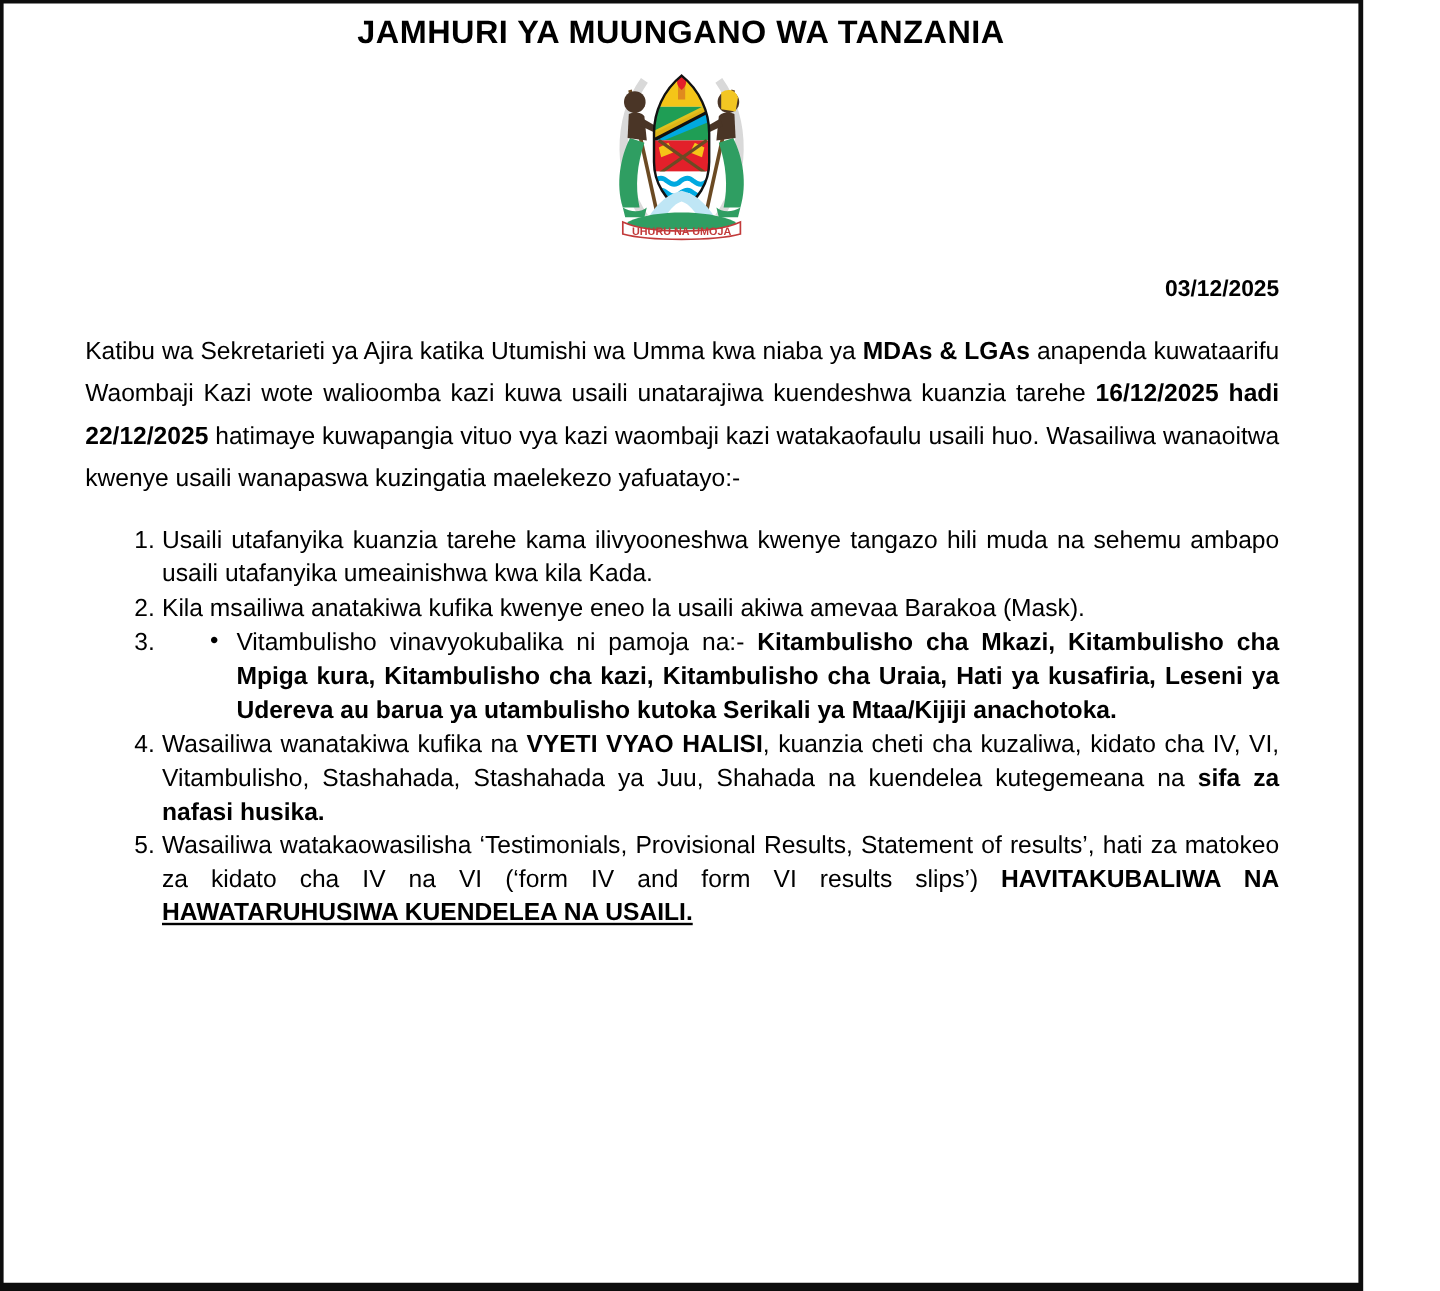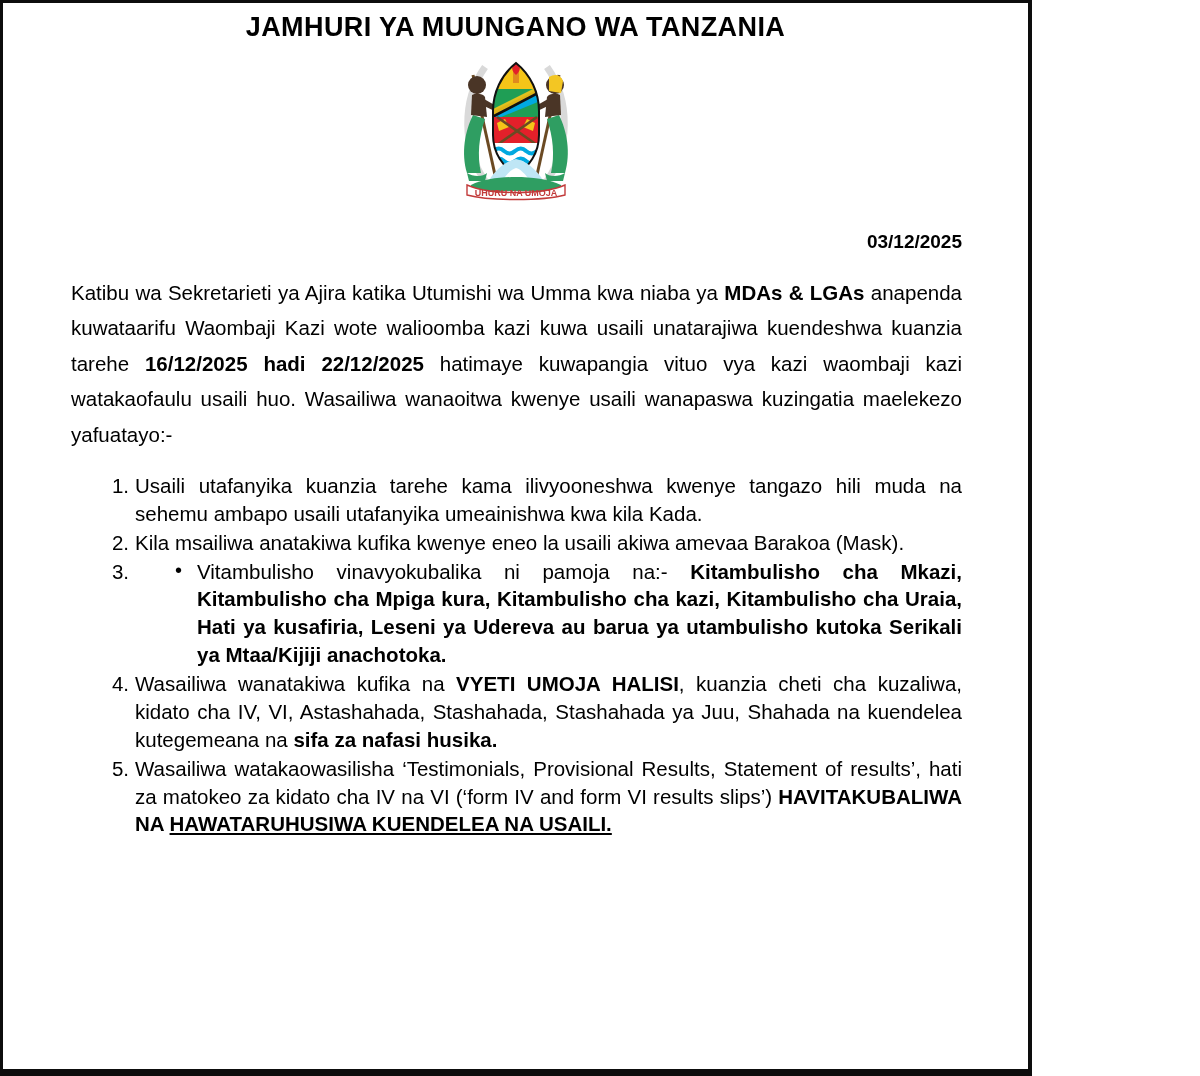--- a/index.html
+++ b/index.html
@@ -6,21 +6,21 @@
     margin: 0;
     padding: 0;
     background: #ffffff;
   }
   body {
     font-family: "Liberation Sans", sans-serif;
     color: #000000;
   }
   #page {
     position: relative;
-    width: 1032px;
+    width: 1136px;
     height: 1076px;
     background: #ffffff;
     overflow: hidden;
     box-sizing: border-box;
     border-left: 3px solid #0d0d0d;
     border-top: 3px solid #0d0d0d;
     border-right: 4px solid #0d0d0d;
     border-bottom: 7px solid #0d0d0d;
   }
   .inner {
@@ -230,21 +230,21 @@
     </li>
     <li>
       <span>Kila msailiwa anatakiwa kufika kwenye eneo la usaili akiwa amevaa Barakoa (Mask).</span>
     </li>
     <li>
       <ul class="sub-list">
         <li><span>Vitambulisho vinavyokubalika ni pamoja na:- </span><b>Kitambulisho cha Mkazi, Kitambulisho cha Mpiga kura, Kitambulisho cha kazi, Kitambulisho cha Uraia, Hati ya kusafiria, Leseni ya Udereva au barua ya utambulisho kutoka Serikali ya Mtaa/Kijiji anachotoka.</b></li>
       </ul>
     </li>
     <li>
-      <span>Wasailiwa wanatakiwa kufika na </span><b>VYETI UMOJA HALISI</b><span>, kuanzia cheti cha kuzaliwa, kidato cha IV, VI, Astashahada, Stashahada, Stashahada ya Juu, Shahada na kuendelea kutegemeana na </span><b>sifa za nafasi husika.</b>
+      <span>Wasailiwa wanatakiwa kufika na </span><b>VYETI VYAO HALISI</b><span>, kuanzia cheti cha kuzaliwa, kidato cha IV, VI, Vitambulisho, Stashahada, Stashahada ya Juu, Shahada na kuendelea kutegemeana na </span><b>sifa za nafasi husika.</b>
     </li>
     <li>
       <span>Wasailiwa watakaowasilisha ‘Testimonials, Provisional Results, Statement of results’, hati za matokeo za kidato cha IV na VI (‘form IV and form VI results slips’) </span><b>HAVITAKUBALIWA NA </b><b class="u">HAWATARUHUSIWA KUENDELEA NA USAILI.</b>
     </li>
   </ol>
 
 </div>
 </div>
 
 </body></html>

